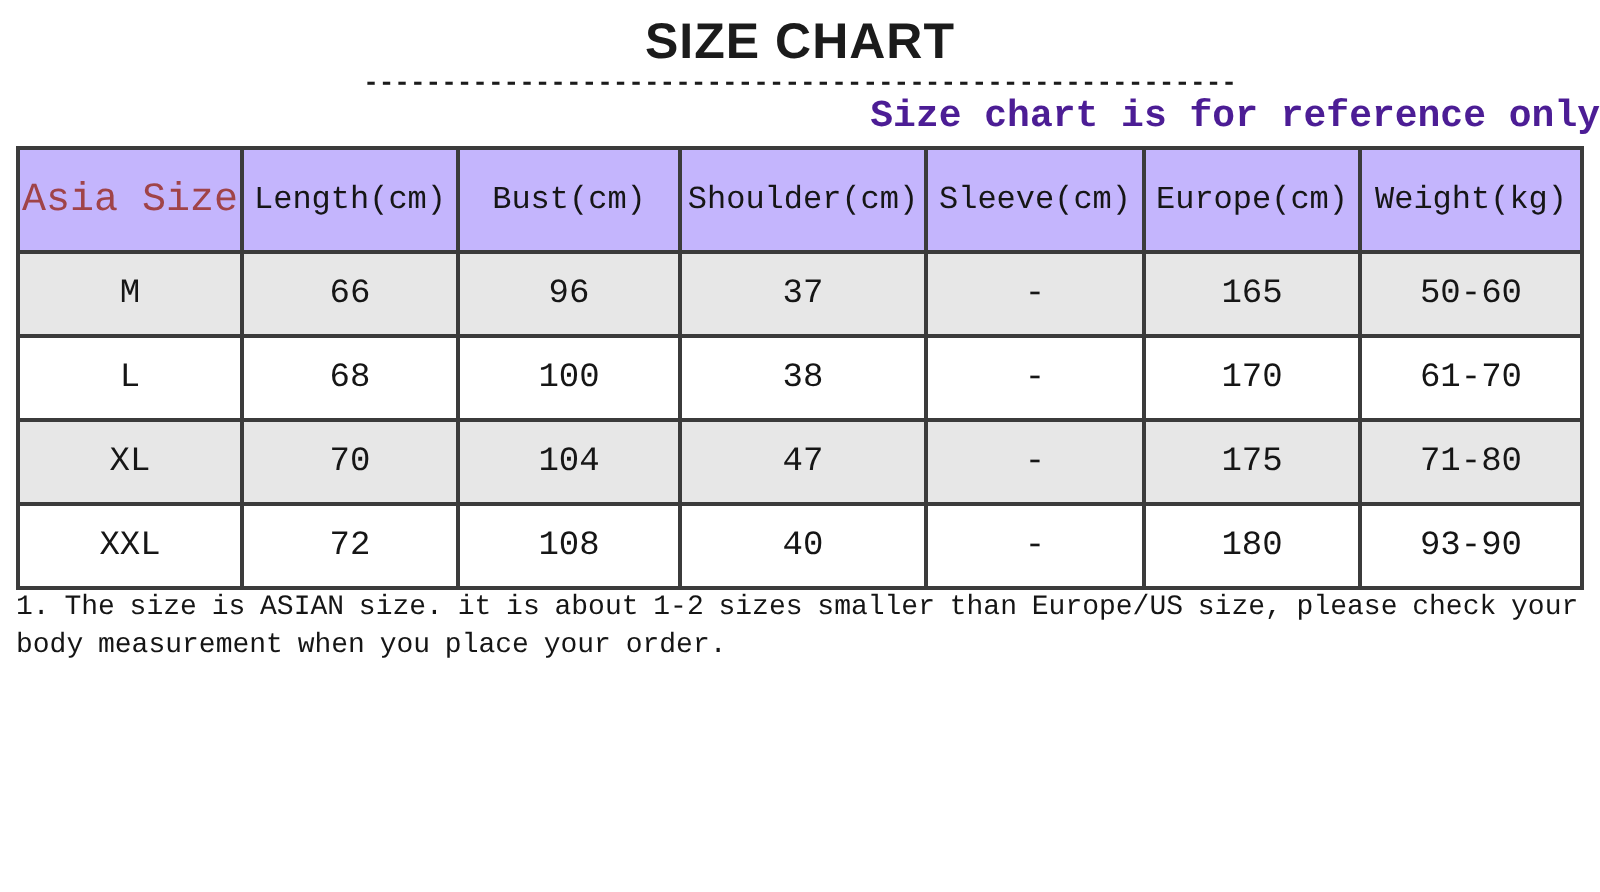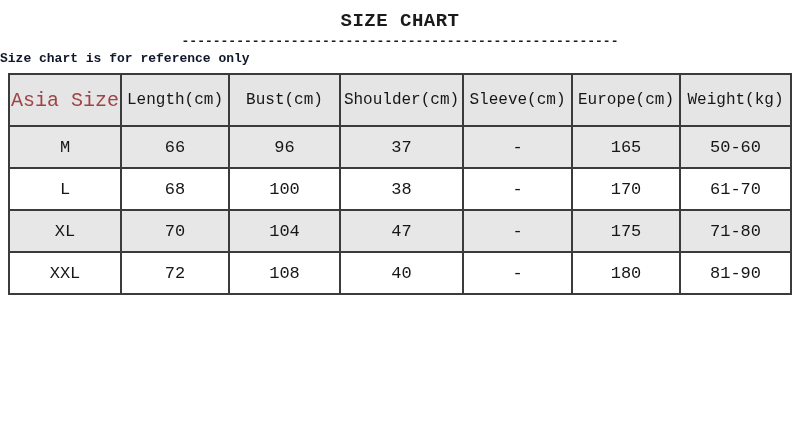--- a/index.html
+++ b/index.html
@@ -8,63 +8,63 @@
     width: 800px;
     height: 446px;
     background: #ffffff;
     overflow: hidden;
     font-family: "Liberation Mono", monospace;
     color: #151515;
   }
   .title {
     margin-top: 7px;
     text-align: center;
-    font-family: Liberation Mono, monospace;
+    font-family: Liberation Sans, sans-serif;
     font-weight: bold;
-    font-size: 19px;
+    font-size: 25px;
     line-height: 28px;
     letter-spacing: 0.5px;
     color: #1b1b1b;
   }
   .divider {
     margin-top: 1px;
     text-align: center;
     font-family: "Liberation Mono", monospace;
     font-weight: bold;
     font-size: 13px;
     line-height: 12px;
     white-space: nowrap;
     color: #1b1b1b;
   }
   .subtitle {
     margin-top: 3px;
-    text-align: left;
+    text-align: right;
     font-family: "Liberation Mono", monospace;
     font-weight: bold;
-    font-size: 13px;
+    font-size: 19px;
     line-height: 15px;
-    color: #0f172a;
+    color: #4c1d95;
   }
   table.size-chart {
     margin: 7px 0 0 8px;
     width: 782px;
     table-layout: fixed;
     border-collapse: collapse;
   }
   table.size-chart th, table.size-chart td {
     border: 2px solid #3b3b3b;
     text-align: center;
     vertical-align: middle;
     font-family: "Liberation Mono", monospace;
     font-weight: normal;
     padding: 0;
     overflow: hidden;
     white-space: nowrap;
   }
-  table.size-chart thead tr { height: 52px; background: #e5e5e5; }
+  table.size-chart thead tr { height: 52px; background: #c4b5fd; }
   table.size-chart thead th { font-size: 16px; color: #161616; }
   table.size-chart thead th.asia-size { font-size: 20px; color: #a04348; }
   table.size-chart tbody tr { height: 42px; background: #ffffff; }
   table.size-chart tbody tr.shaded { background: #e7e7e7; }
   table.size-chart tbody td { font-size: 17px; color: #161616; }
   .tips-heading {
     margin: 2px 0 0 8px;
     font-family: "Liberation Sans", sans-serif;
     font-weight: bold;
     font-size: 16px;
@@ -139,21 +139,22 @@
         <td>175</td>
         <td>71-80</td>
       </tr>
       <tr>
         <td>XXL</td>
         <td>72</td>
         <td>108</td>
         <td>40</td>
         <td>-</td>
         <td>180</td>
-        <td>81-90</td>
+        <td>93-90</td>
       </tr>
     </tbody>
   </table>
 
   <div class="tips">
+    <div class="tip-item">1. The size is ASIAN size. it is about 1-2 sizes smaller than Europe/US size, please check your body measurement when you place your order.</div>
   </div>
 
 </div>
 
 </body></html>

